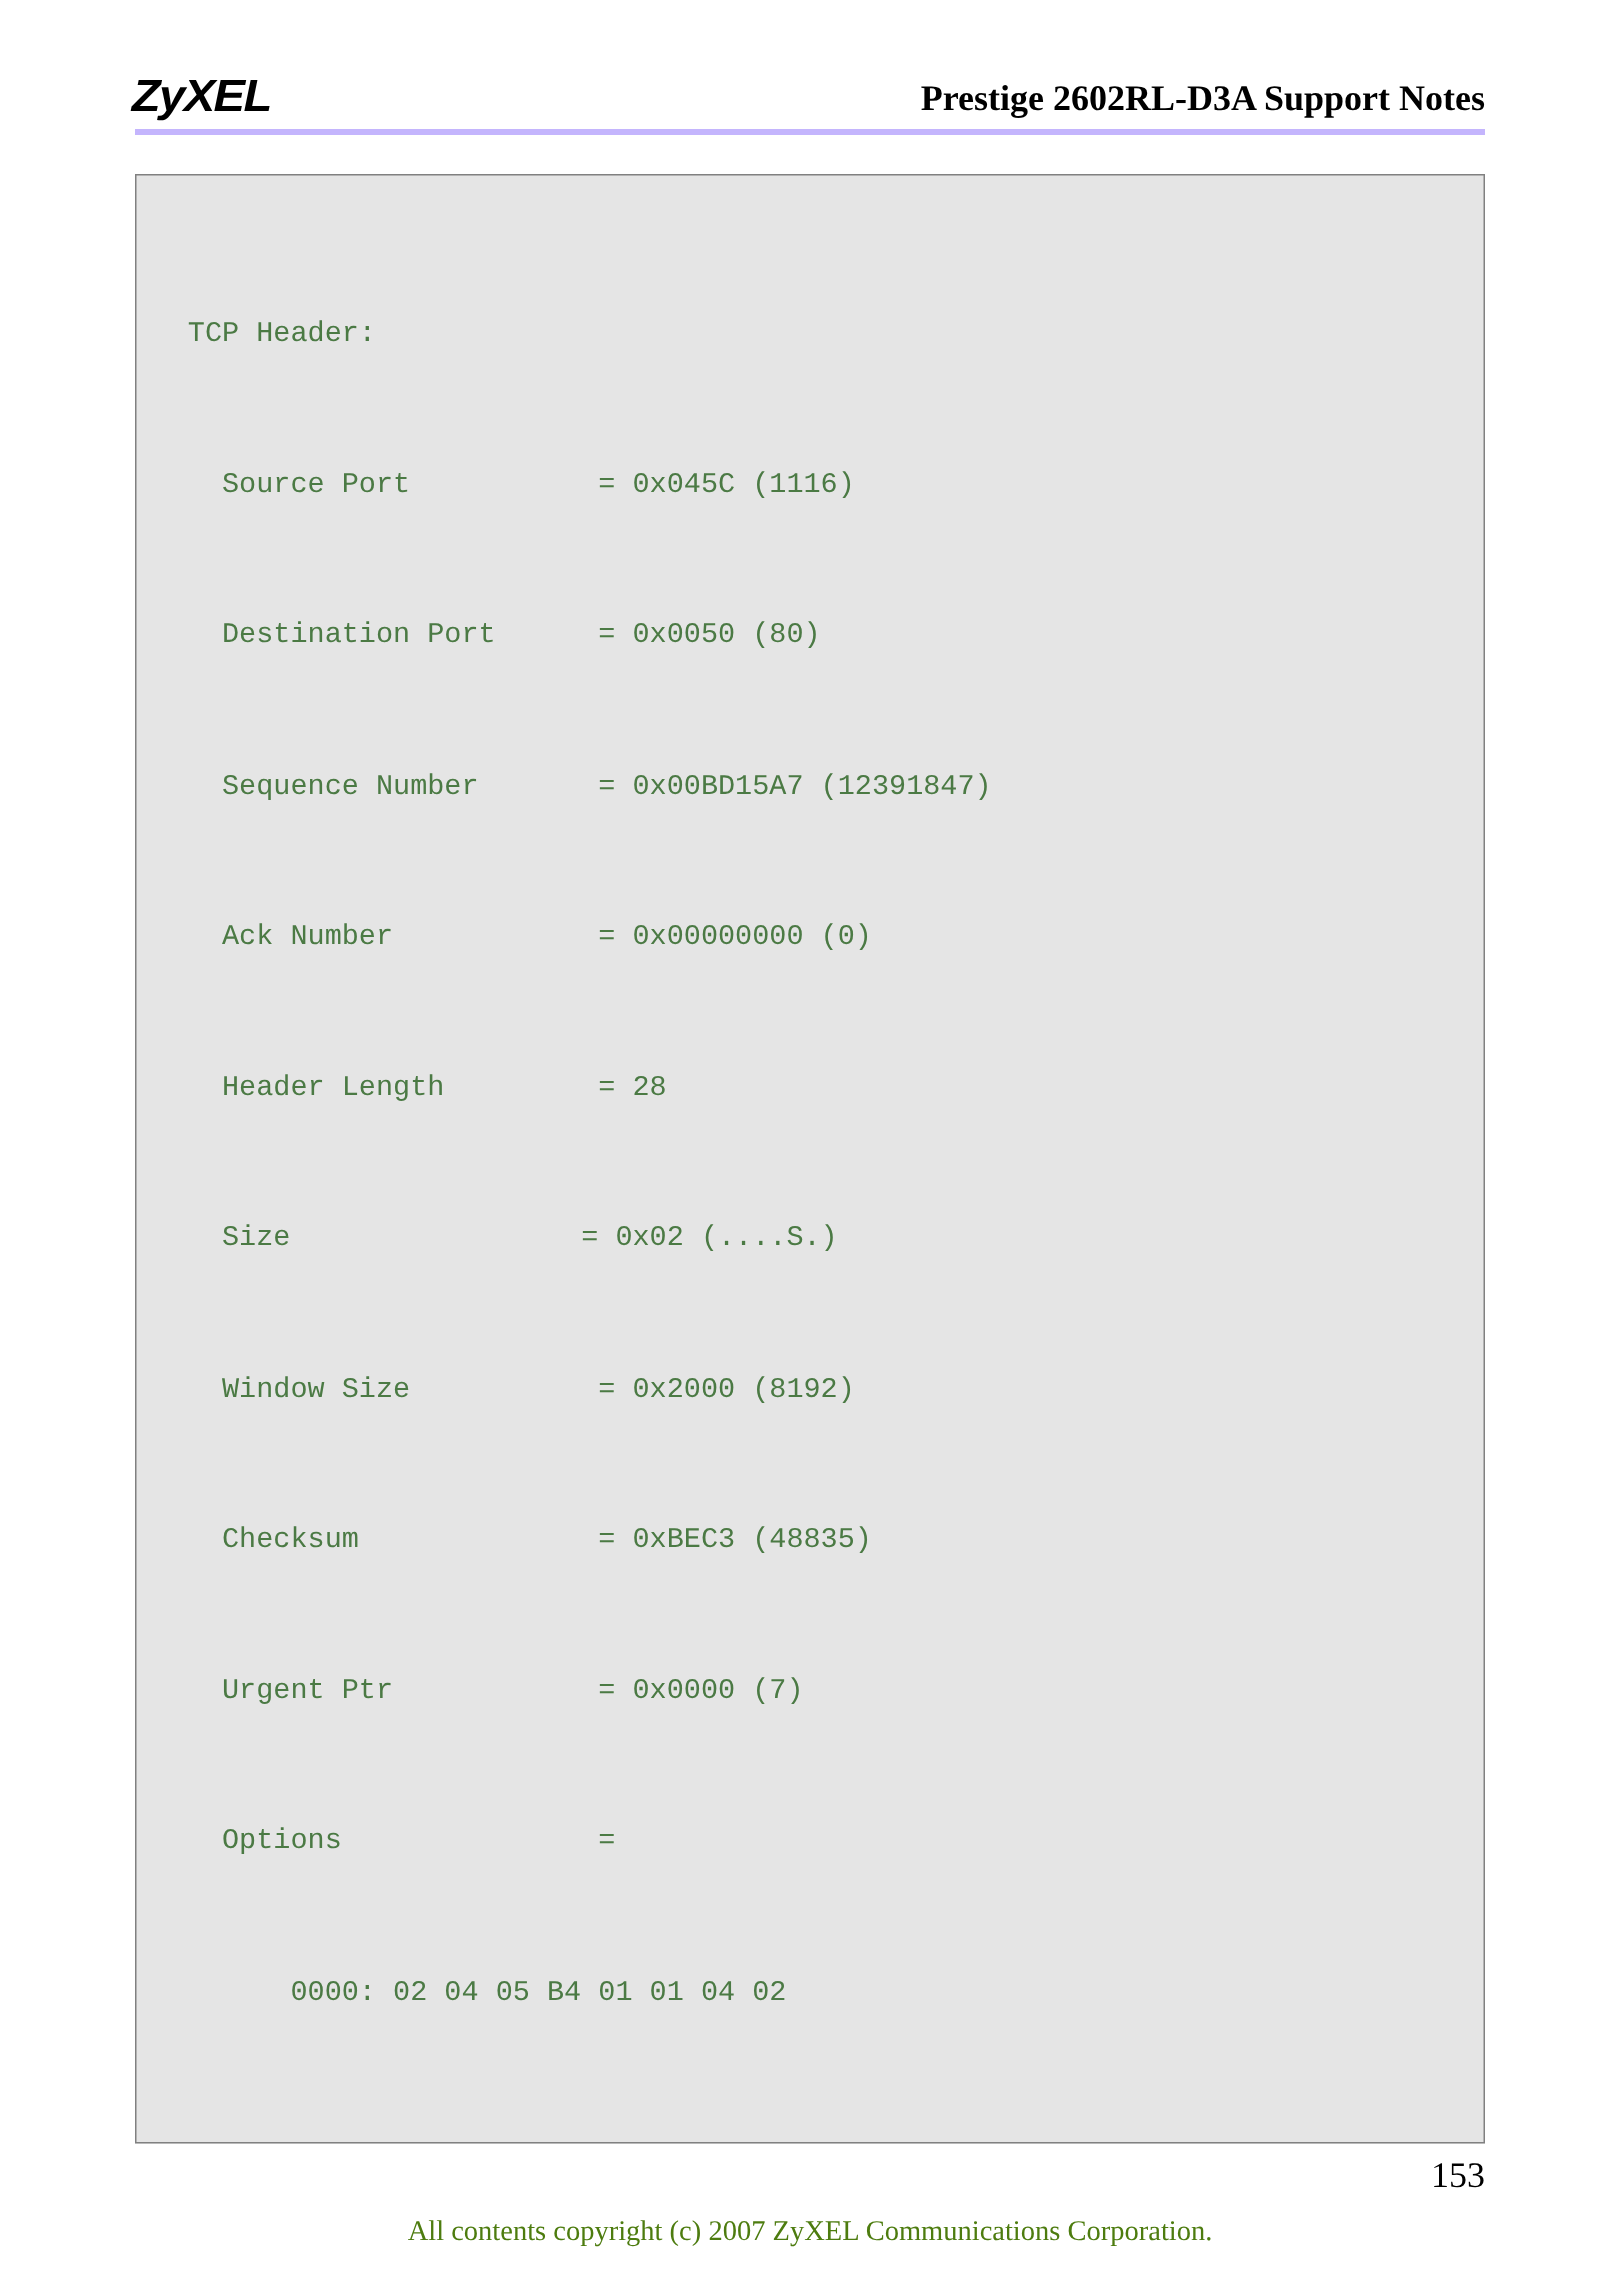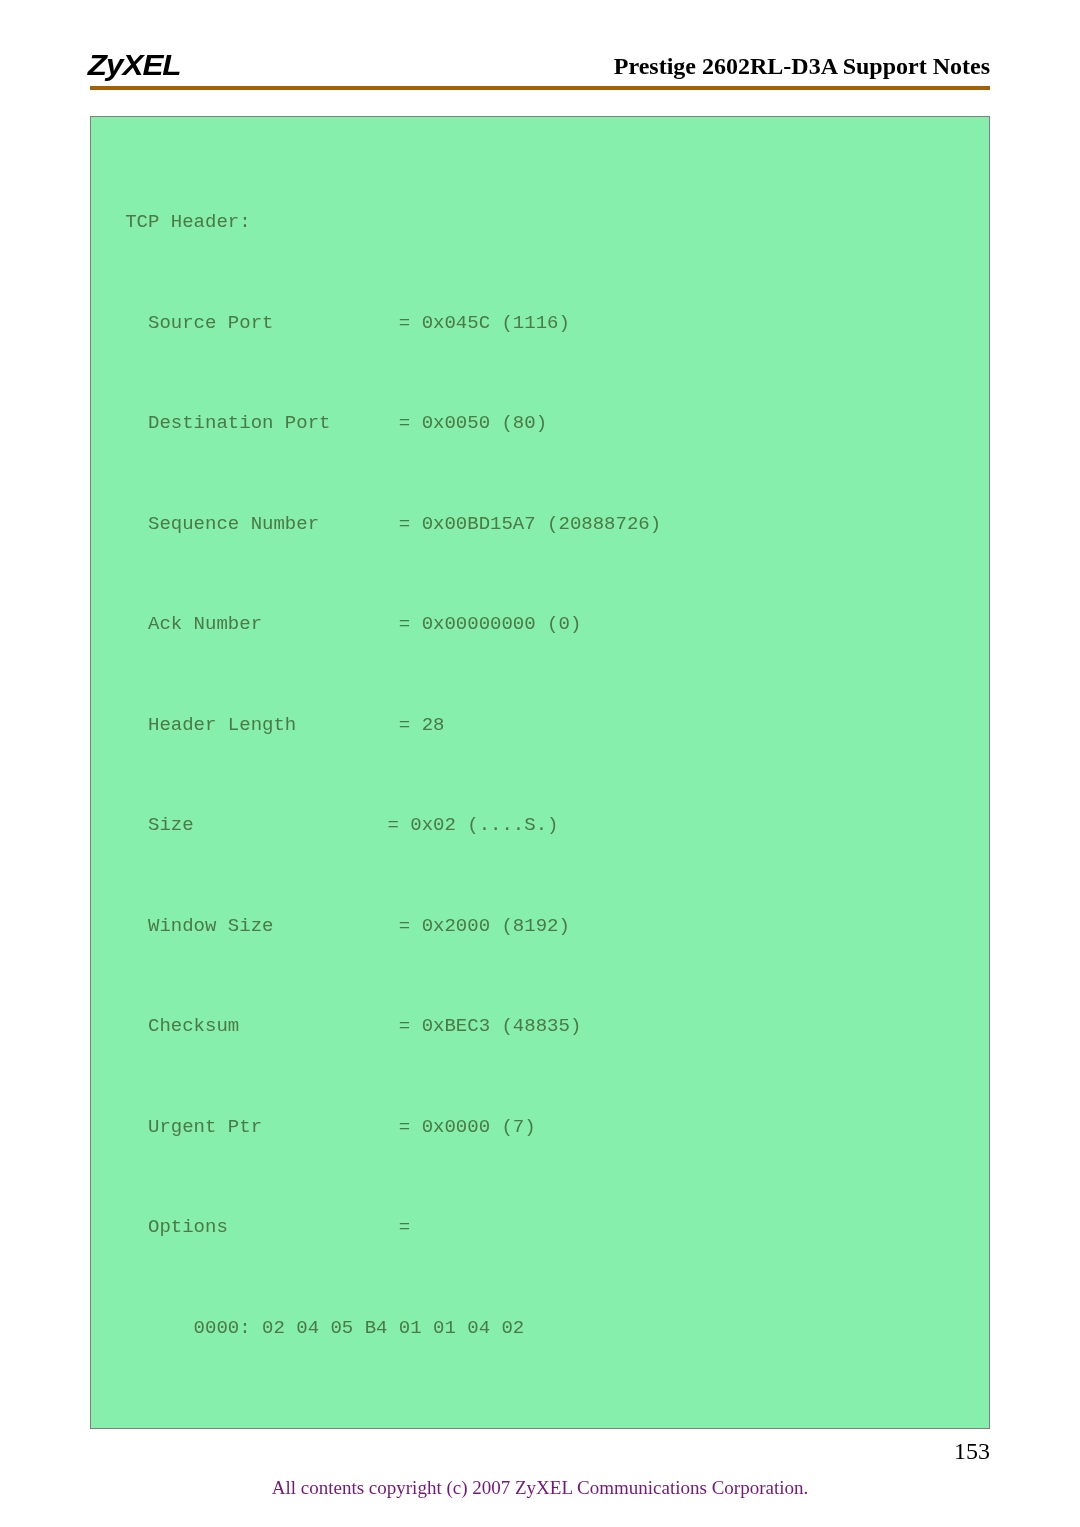--- a/index.html
+++ b/index.html
@@ -17,21 +17,21 @@
     background: #ffffff;
   }
   .header-line {
     position: absolute;
     top: 32px;
     left: 90px;
     right: 90px;
     display: flex;
     justify-content: space-between;
     align-items: flex-end;
-    border-bottom: 4px solid #a16207;
+    border-bottom: 4px solid #c4b5fd;
     padding-bottom: 4px;
   }
   .logo {
     font-family: Arial, Helvetica, sans-serif;
     font-weight: 900;
     font-style: italic;
     font-size: 30px;
     letter-spacing: -1px;
     transform: scaleX(1.05);
     color: #000;
@@ -42,21 +42,21 @@
     color: #000;
     padding-bottom: 2px;
     margin-top: 21px;
   }
   .code-box {
     position: absolute;
     top: 116px;
     left: 90px;
     right: 90px;
     bottom: 98px;
-    background: #86efac;
+    background: #e5e5e5;
     border: 1px solid #808080;
     box-sizing: border-box;
     padding: 22px 0 18px 0;
     font-family: "Courier New", Courier, monospace;
     font-size: 19px;
     line-height: 33.5px;
     color: #4B7A44;
     white-space: pre;
     overflow: hidden;
   }
@@ -71,38 +71,38 @@
     font-family: "Times New Roman", Times, serif;
     color: #000;
   }
   .footer {
     position: absolute;
     bottom: 28px;
     left: 0;
     right: 0;
     text-align: center;
     font-size: 19px;
-    color: #701a75;
+    color: #4d7c0f;
   }
 </style>
 </head>
 <body>
 
 <div class="page">
 
   <div class="header-line">
     <span class="logo">ZyXEL</span>
     <span class="manual-title">Prestige 2602RL-D3A Support Notes</span>
   </div>
 
   <div class="code-box">
     <span class="line">   TCP Header:</span>
     <span class="line">     Source Port           = 0x045C (1116)</span>
     <span class="line">     Destination Port      = 0x0050 (80)</span>
-    <span class="line">     Sequence Number       = 0x00BD15A7 (20888726)</span>
+    <span class="line">     Sequence Number       = 0x00BD15A7 (12391847)</span>
     <span class="line">     Ack Number            = 0x00000000 (0)</span>
     <span class="line">     Header Length         = 28</span>
     <span class="line">     Size                 = 0x02 (....S.)</span>
     <span class="line">     Window Size           = 0x2000 (8192)</span>
     <span class="line">     Checksum              = 0xBEC3 (48835)</span>
     <span class="line">     Urgent Ptr            = 0x0000 (7)</span>
     <span class="line">     Options               =</span>
     <span class="line">         0000: 02 04 05 B4 01 01 04 02</span>
     <span class="line"></span>
     

